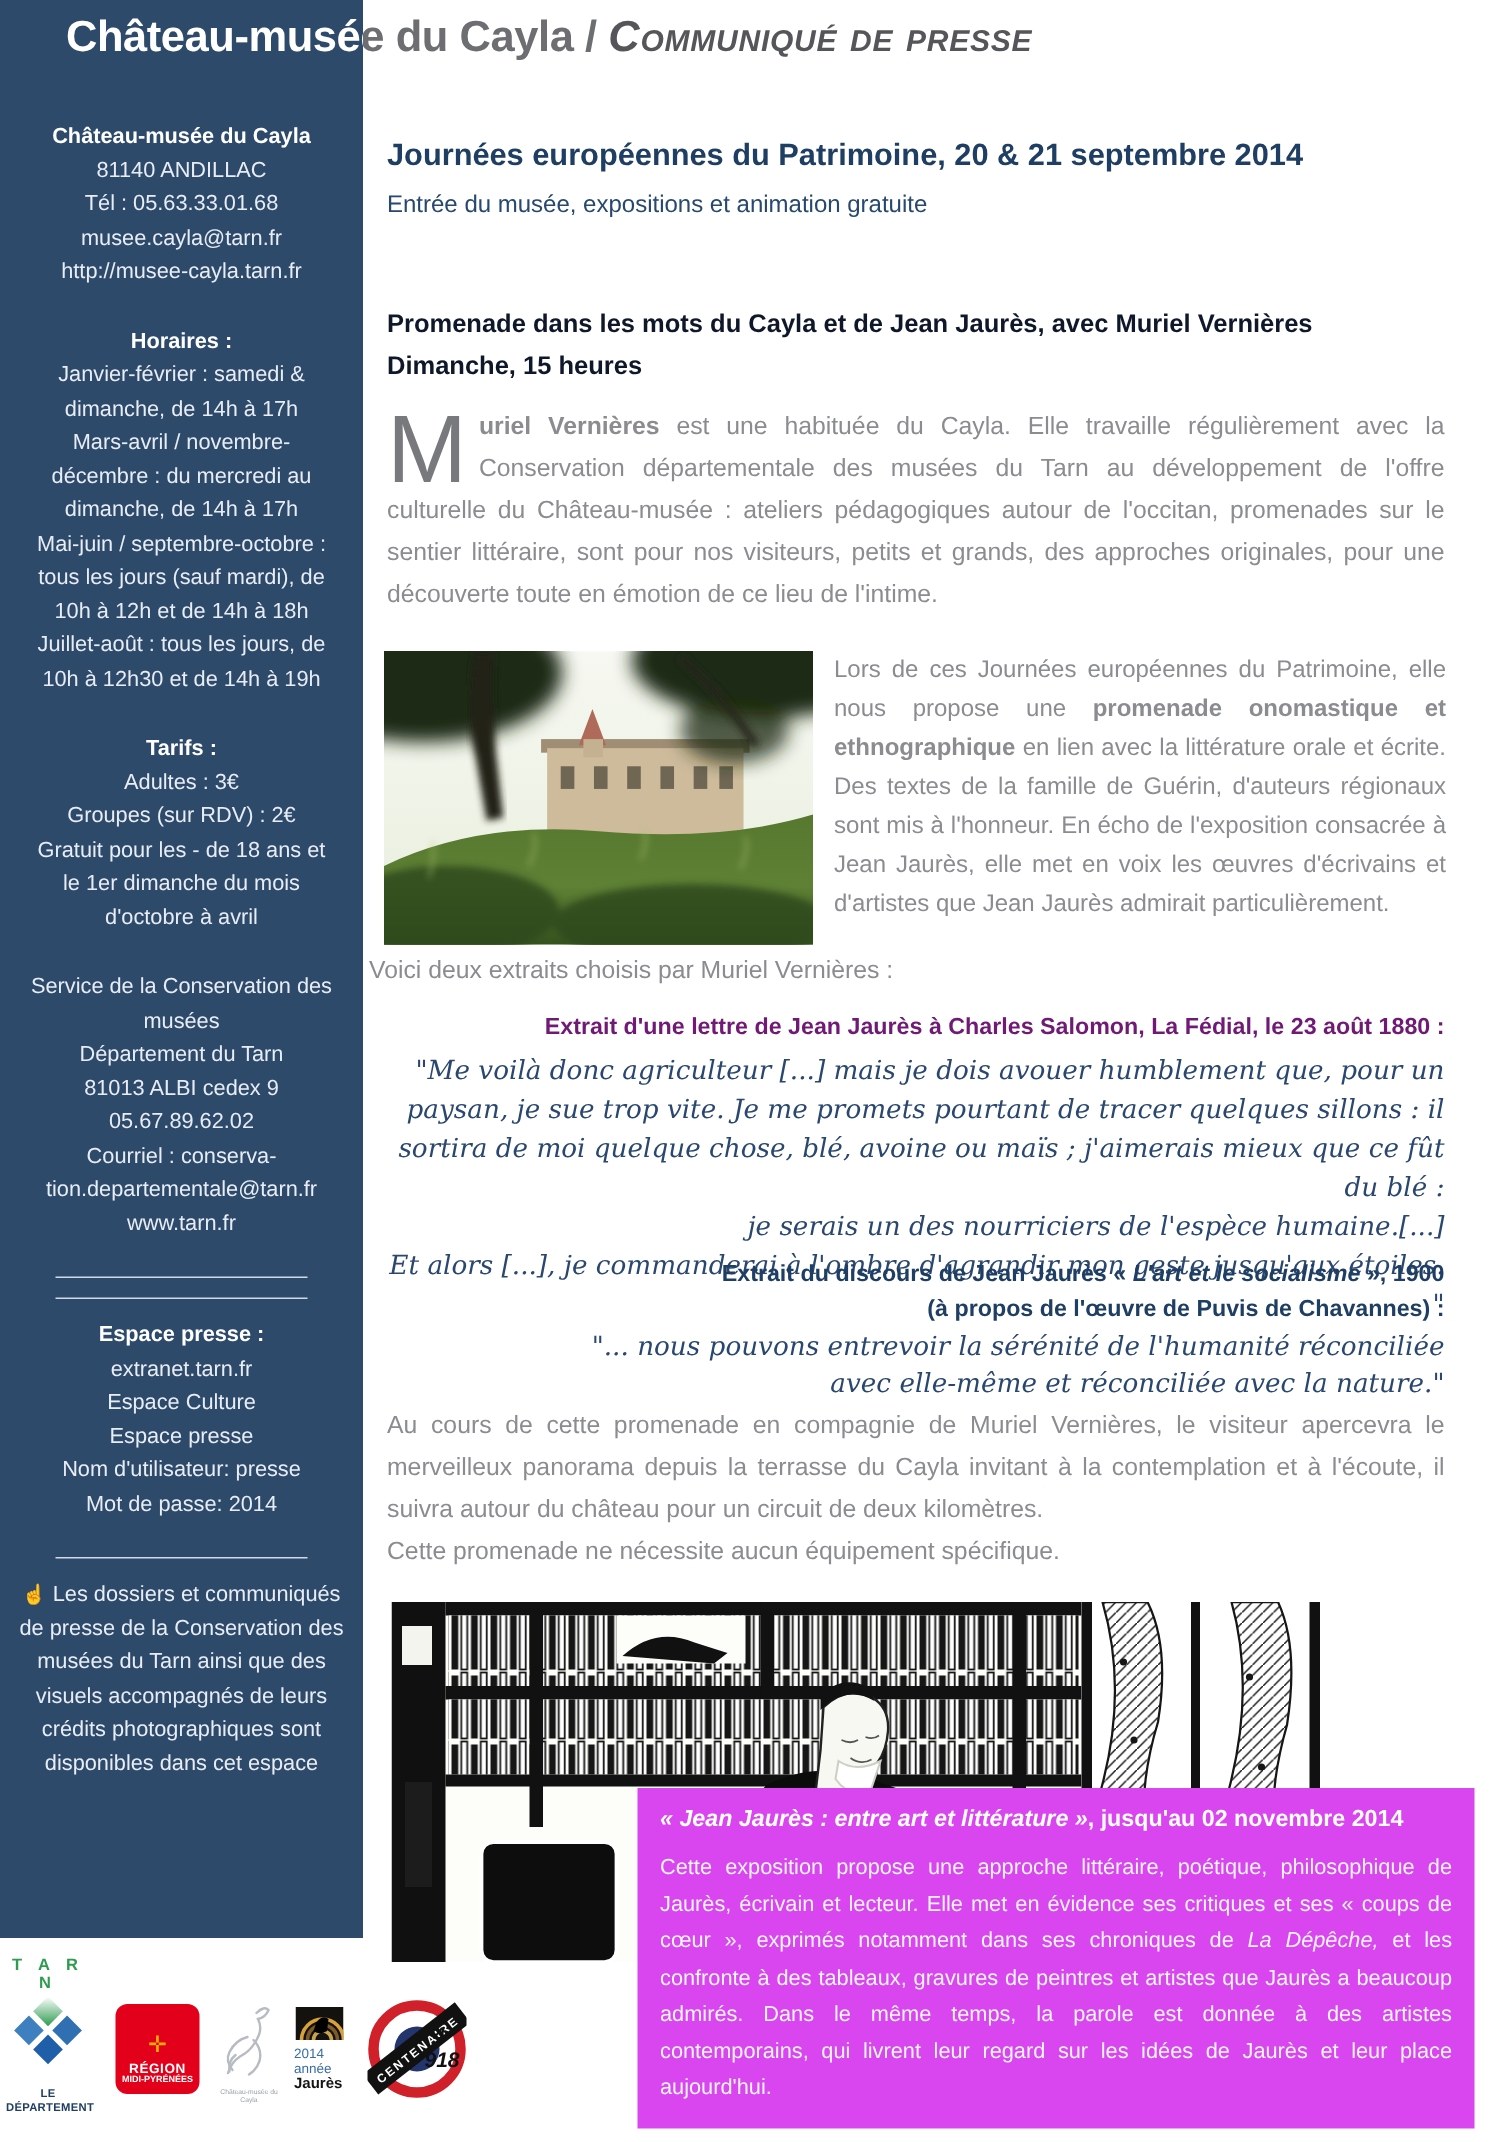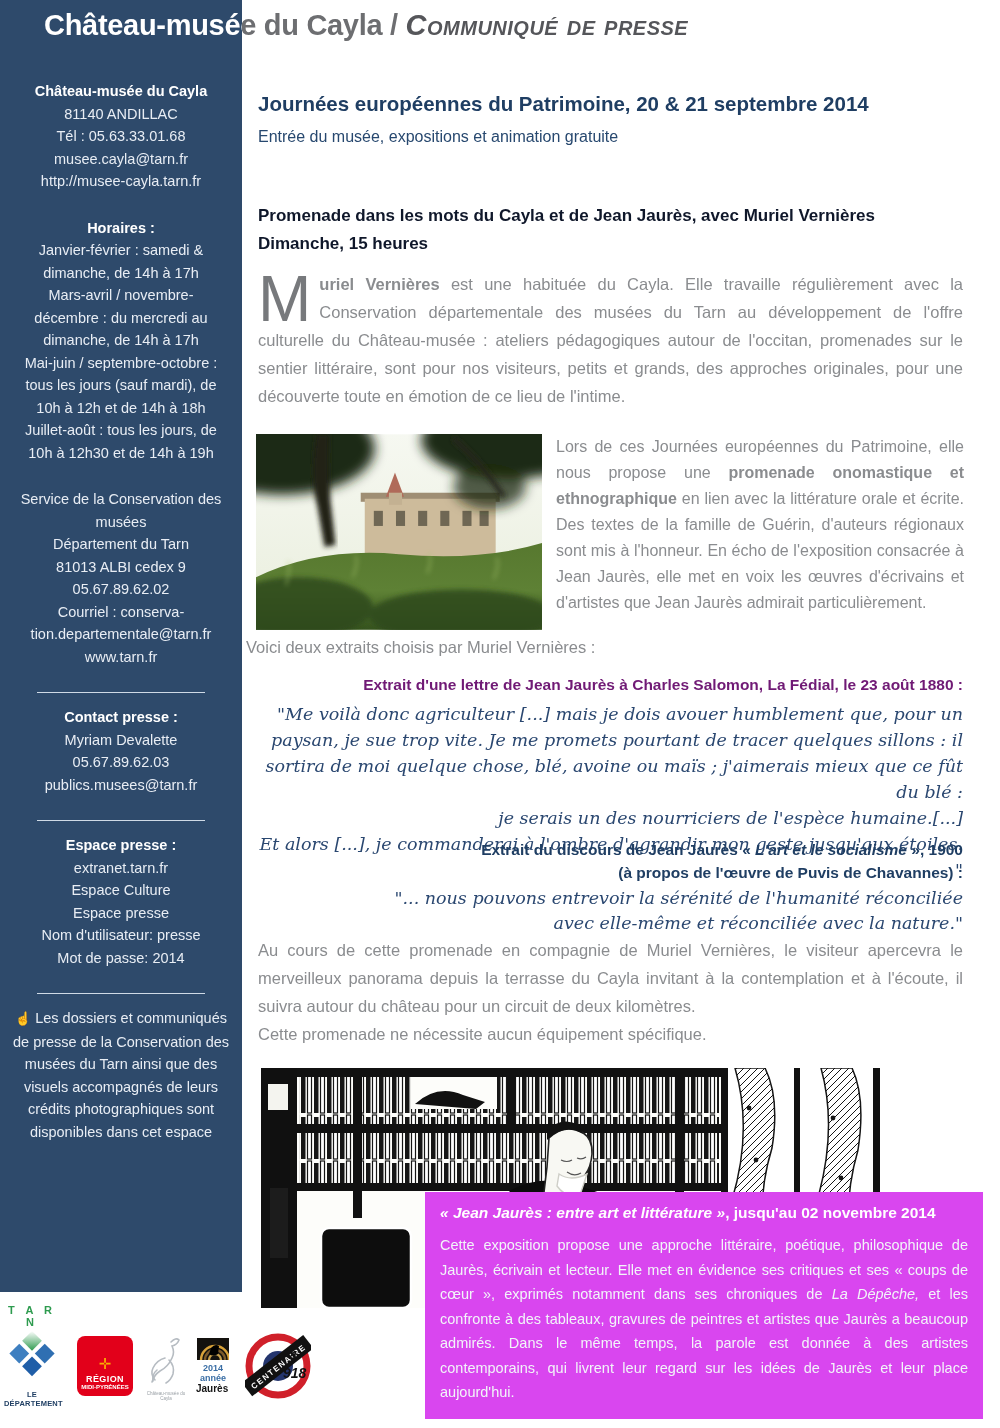--- a/index.html
+++ b/index.html
@@ -56,21 +56,21 @@
   .tarn-bottom{color:#1f3e63;font-size:7.5px;font-weight:bold;letter-spacing:0.2px;margin-top:2px;}
   .region-logo{left:77px;top:36px;width:56px;height:60px;background:#e2001a;border-radius:8px;
                color:#fff;display:flex;flex-direction:column;align-items:center;justify-content:flex-end;
                padding-bottom:6px;box-sizing:border-box;}
   .region-cross{color:#f9b000;font-size:15px;line-height:14px;margin-bottom:3px;}
   .region-l1{font-size:9px;font-weight:bold;letter-spacing:0.4px;}
   .region-l2{font-size:6px;font-weight:bold;}
   .cayla-logo{left:143px;top:36px;width:46px;}
   .cayla-caption{font-size:4.5px;color:#9aa0a6;margin-top:1px;}
   .jaures-logo{left:196px;top:38px;width:34px;}
-  .jaures-l1,.jaures-l2{color:#3a6ea5;font-size:9px;line-height:9.5px;text-align:center;font-weight:bold;}
+  .jaures-l1,.jaures-l2{color:#3a6ea5;font-size:9px;line-height:9.5px;text-align:left;}
   .jaures-l3{color:#141414;font-size:10px;font-weight:bold;line-height:11px;text-align:left;}
   .cent-logo{left:245px;top:33px;width:66px;height:66px;}
 </style>
 </head>
 <body>
 
 <div class="page">
 
   <aside class="sidebar">
     <div class="sb-inner">
@@ -91,40 +91,44 @@
             <div>décembre : du mercredi au</div>
             <div>dimanche, de 14h à 17h</div>
             <div>Mai-juin / septembre-octobre :</div>
             <div>tous les jours (sauf mardi), de</div>
             <div>10h à 12h et de 14h à 18h</div>
             <div>Juillet-août : tous les jours, de</div>
             <div>10h à 12h30 et de 14h à 19h</div>
           </div>
       </div>
 
+      <div class="sb-block">
+        <div class="sb-title">Tarifs :</div>
+        <div>
+            <div>Adultes : 3€</div>
+            <div>Groupes (sur RDV) : 2€</div>
+            <div>Gratuit pour les - de 18 ans et</div>
+            <div>le 1er dimanche du mois</div>
+            <div>d'octobre à avril</div>
+          </div>
+      </div>
 
       <div class="sb-block">
         <div>Service de la Conservation des</div>
         <div>musées</div>
         <div>Département du Tarn</div>
         <div>81013 ALBI cedex 9</div>
         <div>05.67.89.62.02</div>
         <div>Courriel : conserva-</div>
         <div>tion.departementale@tarn.fr</div>
         <div>www.tarn.fr</div>
       </div>
 
       <hr class="sb-divider">
 
-      <div class="sb-block">
-        <div class="sb-title">Contact presse :</div>
-        <div>Myriam Devalette</div>
-        <div>05.67.89.62.03</div>
-        <div>publics.musees@tarn.fr</div>
-      </div>
 
       <hr class="sb-divider">
 
       <div class="sb-block">
         <div class="sb-title">Espace presse :</div>
         <div>extranet.tarn.fr</div>
         <div>Espace Culture</div>
         <div>Espace presse</div>
         <div>Nom d'utilisateur: presse</div>
         <div>Mot de passe: 2014</div>

